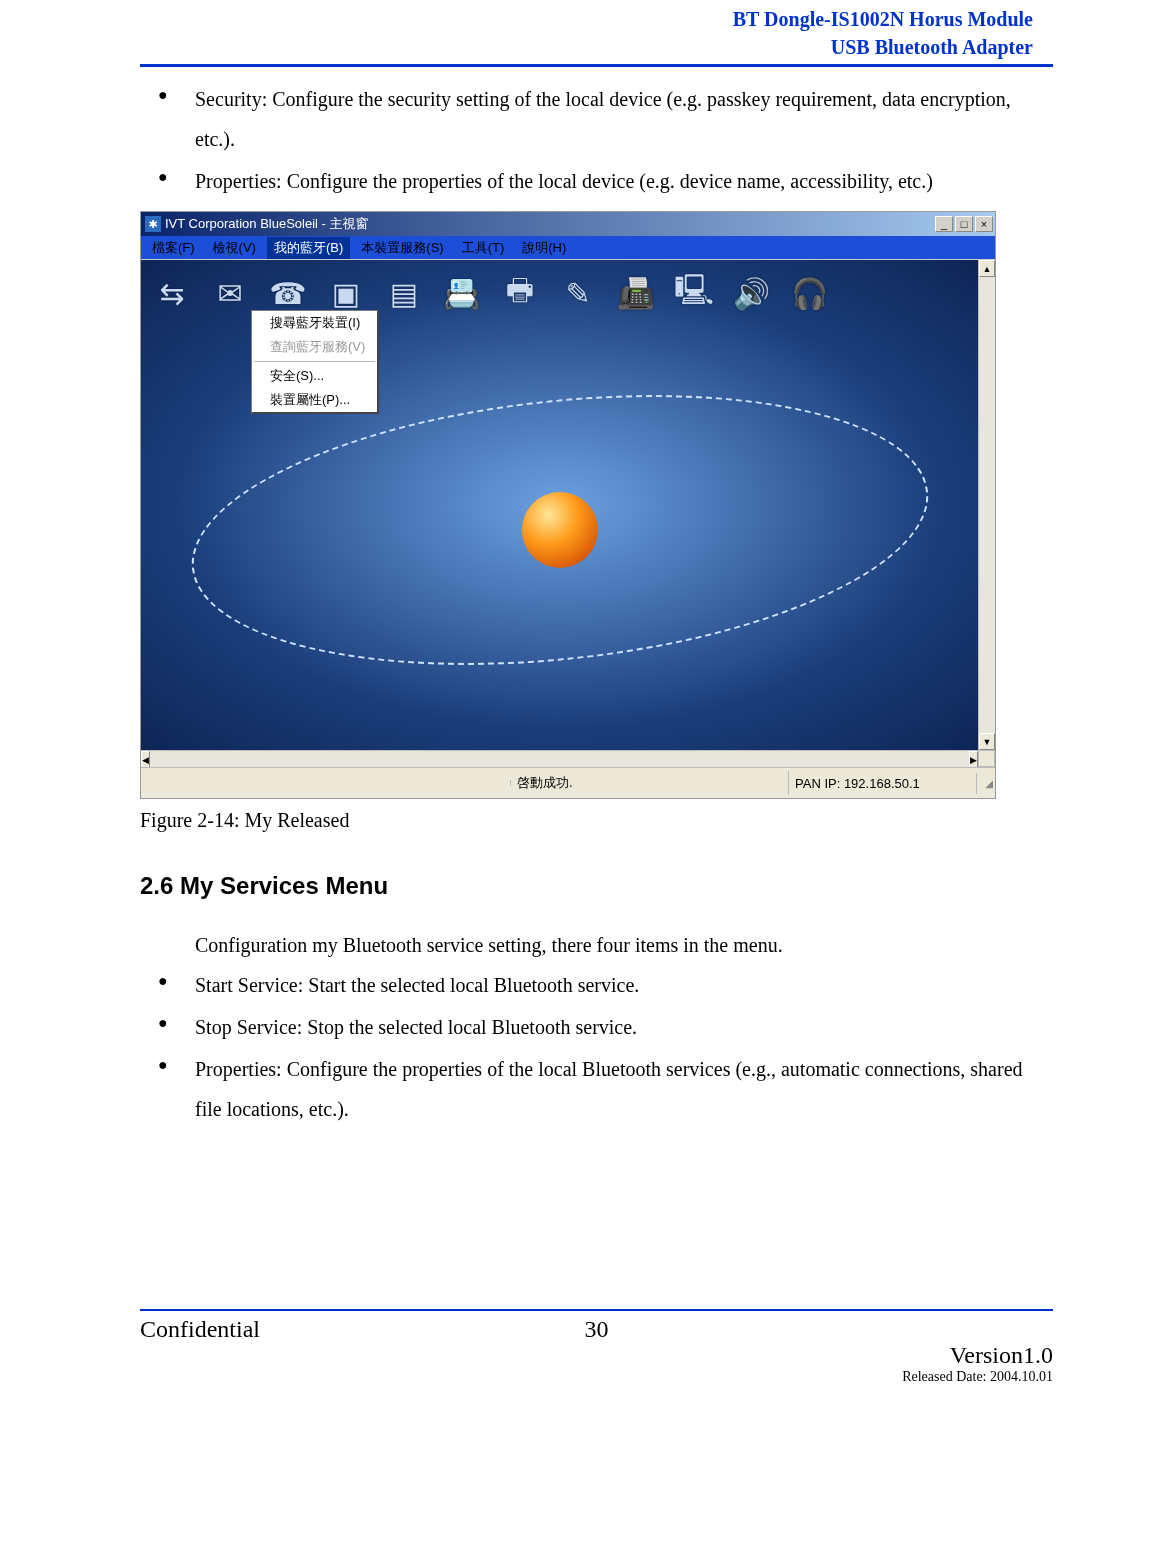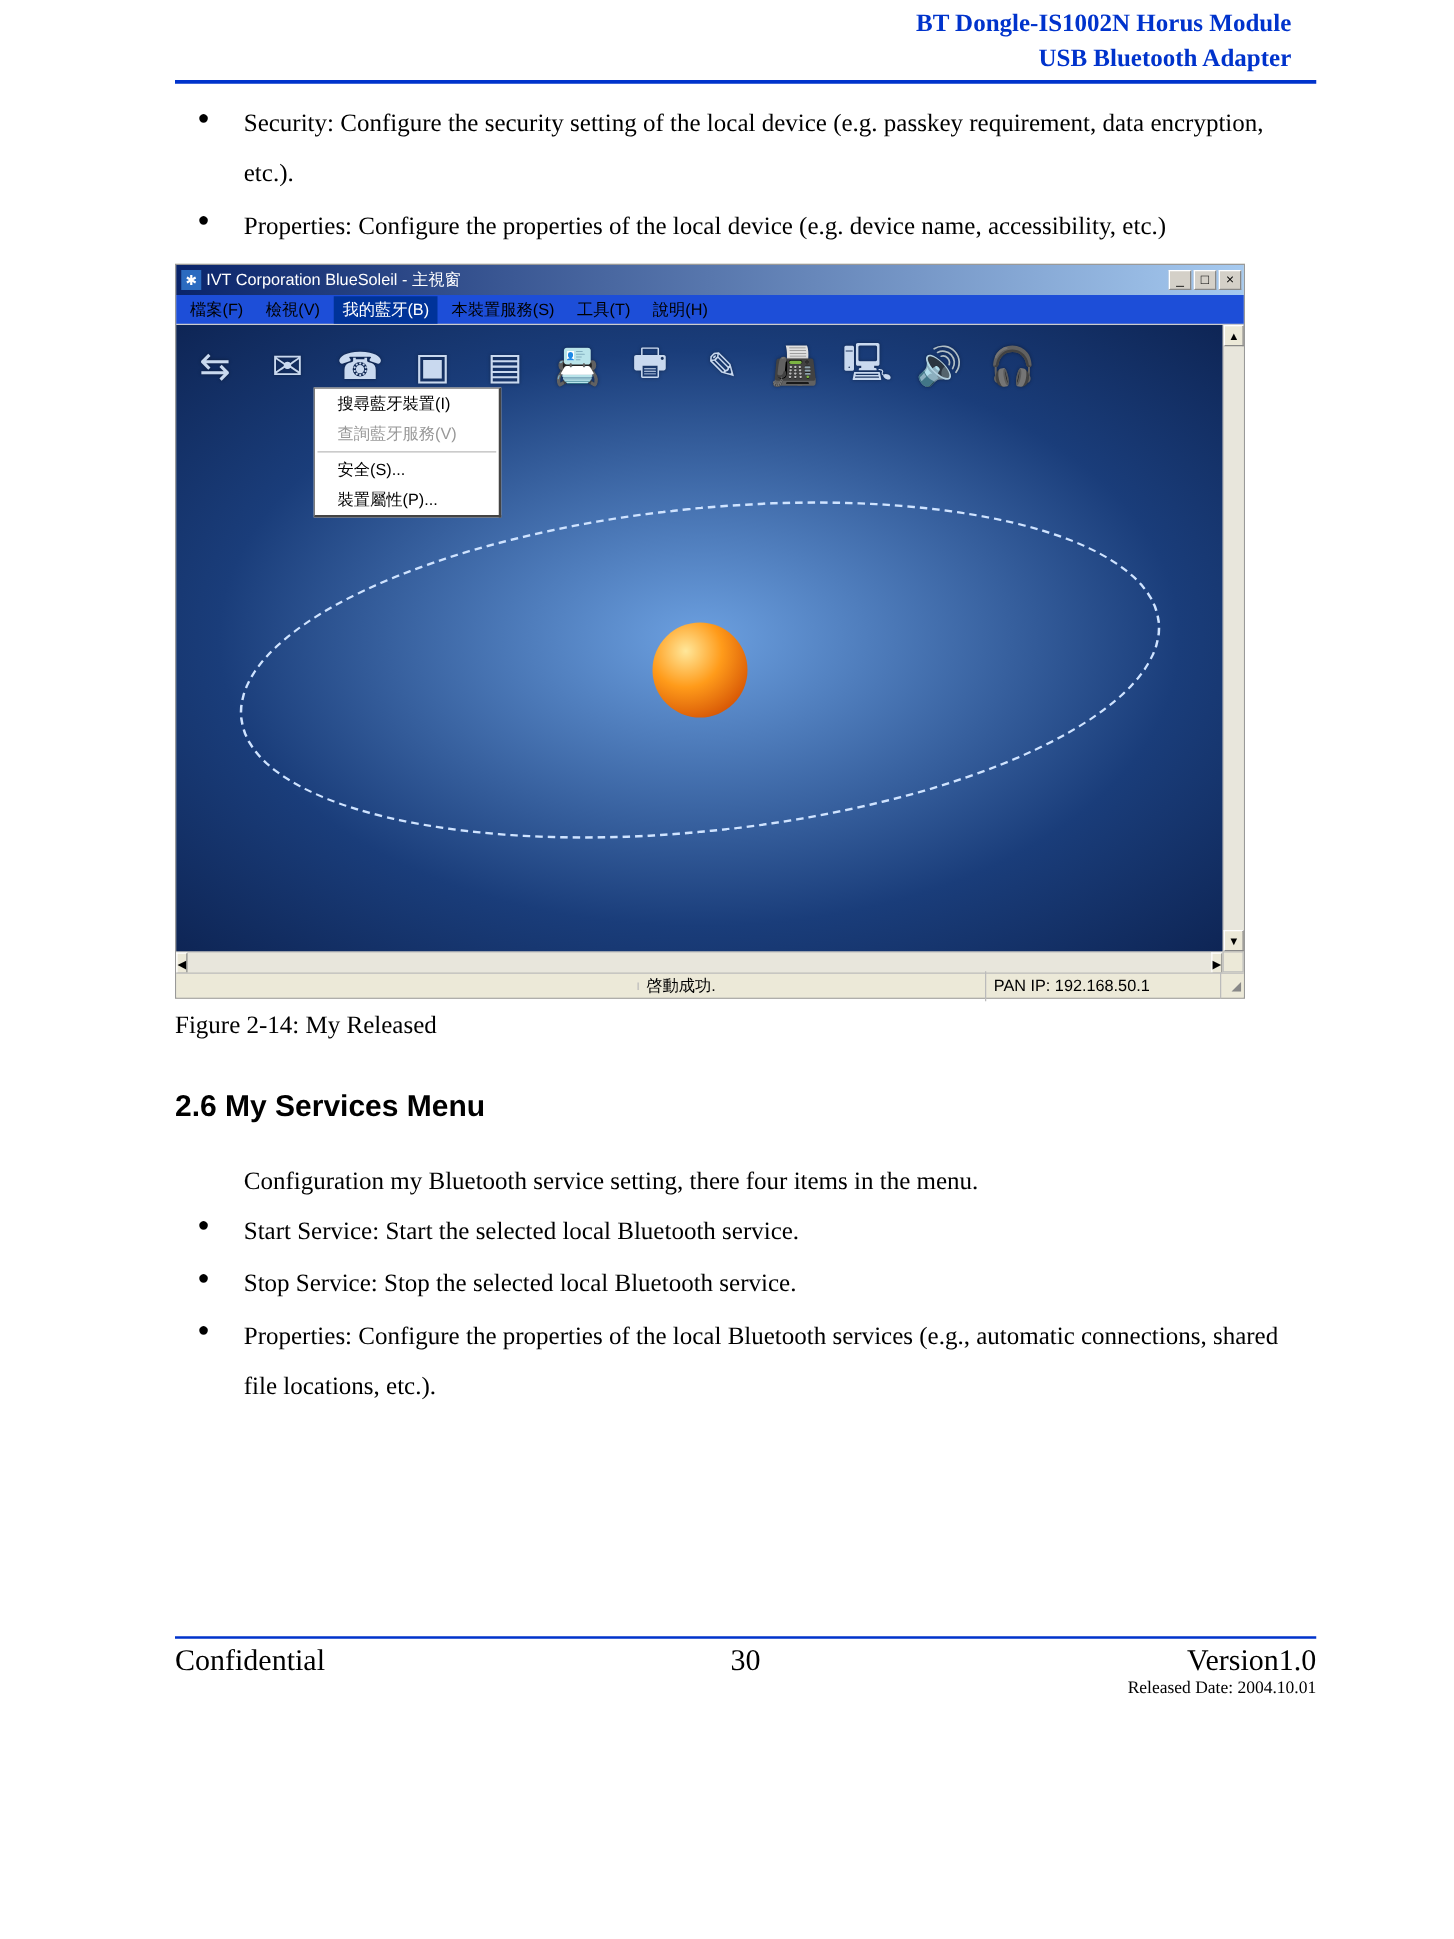--- a/index.html
+++ b/index.html
@@ -107,21 +107,21 @@
     .dropdown {
       position: absolute;
       left: 110px;
       top: 50px;
       background: #fff;
       border: 1px solid #7b7b7b;
       border-right: 2px solid #444;
       border-bottom: 2px solid #444;
       font-family: Tahoma, "MS PGothic", sans-serif;
       font-size: 13px;
-      width: 150px;
+      width: 128px;
       z-index: 10;
     }
     .dropdown-item {
       padding: 3px 18px 3px 18px;
       white-space: nowrap;
     }
     .dropdown-item.disabled { color: #999; }
     .dropdown-sep {
       border-top: 1px solid #bbb;
       margin: 2px 2px;
@@ -188,21 +188,21 @@
       border: 1px solid #888;
       border-top-color: #fff;
       border-left-color: #fff;
       display: flex;
       align-items: center;
       justify-content: center;
       font-size: 9px;
     }
     .sb-track-v { flex: 1; }
     .statusbar {
-      height: 20px;
+      height: 31px;
       background: #ece9d8;
       border-top: 1px solid #bbb;
       display: flex;
       font-family: Tahoma, "MS PGothic", sans-serif;
       font-size: 13px;
       align-items: center;
     }
     .status-panel {
       border-right: 1px solid #bbb;
       padding: 3px 6px;
@@ -249,21 +249,21 @@
     }
     .footer {
       border-top: 2px solid #0033cc;
       margin-top: 180px;
       padding-top: 5px;
       display: flex;
       font-size: 24px;
     }
     .footer-left { flex: 1; }
     .footer-center { flex: 1; text-align: center; }
-    .footer-right { flex: 1; text-align: right; }
+    .footer-right { flex: 1; text-align: right; margin-top: 26px; }
     .footer-right-line2 {
       text-align: right;
       font-size: 14px;
     }
   </style>
 </head>
 <body>
 
 <div class="page">
   <div class="header">

